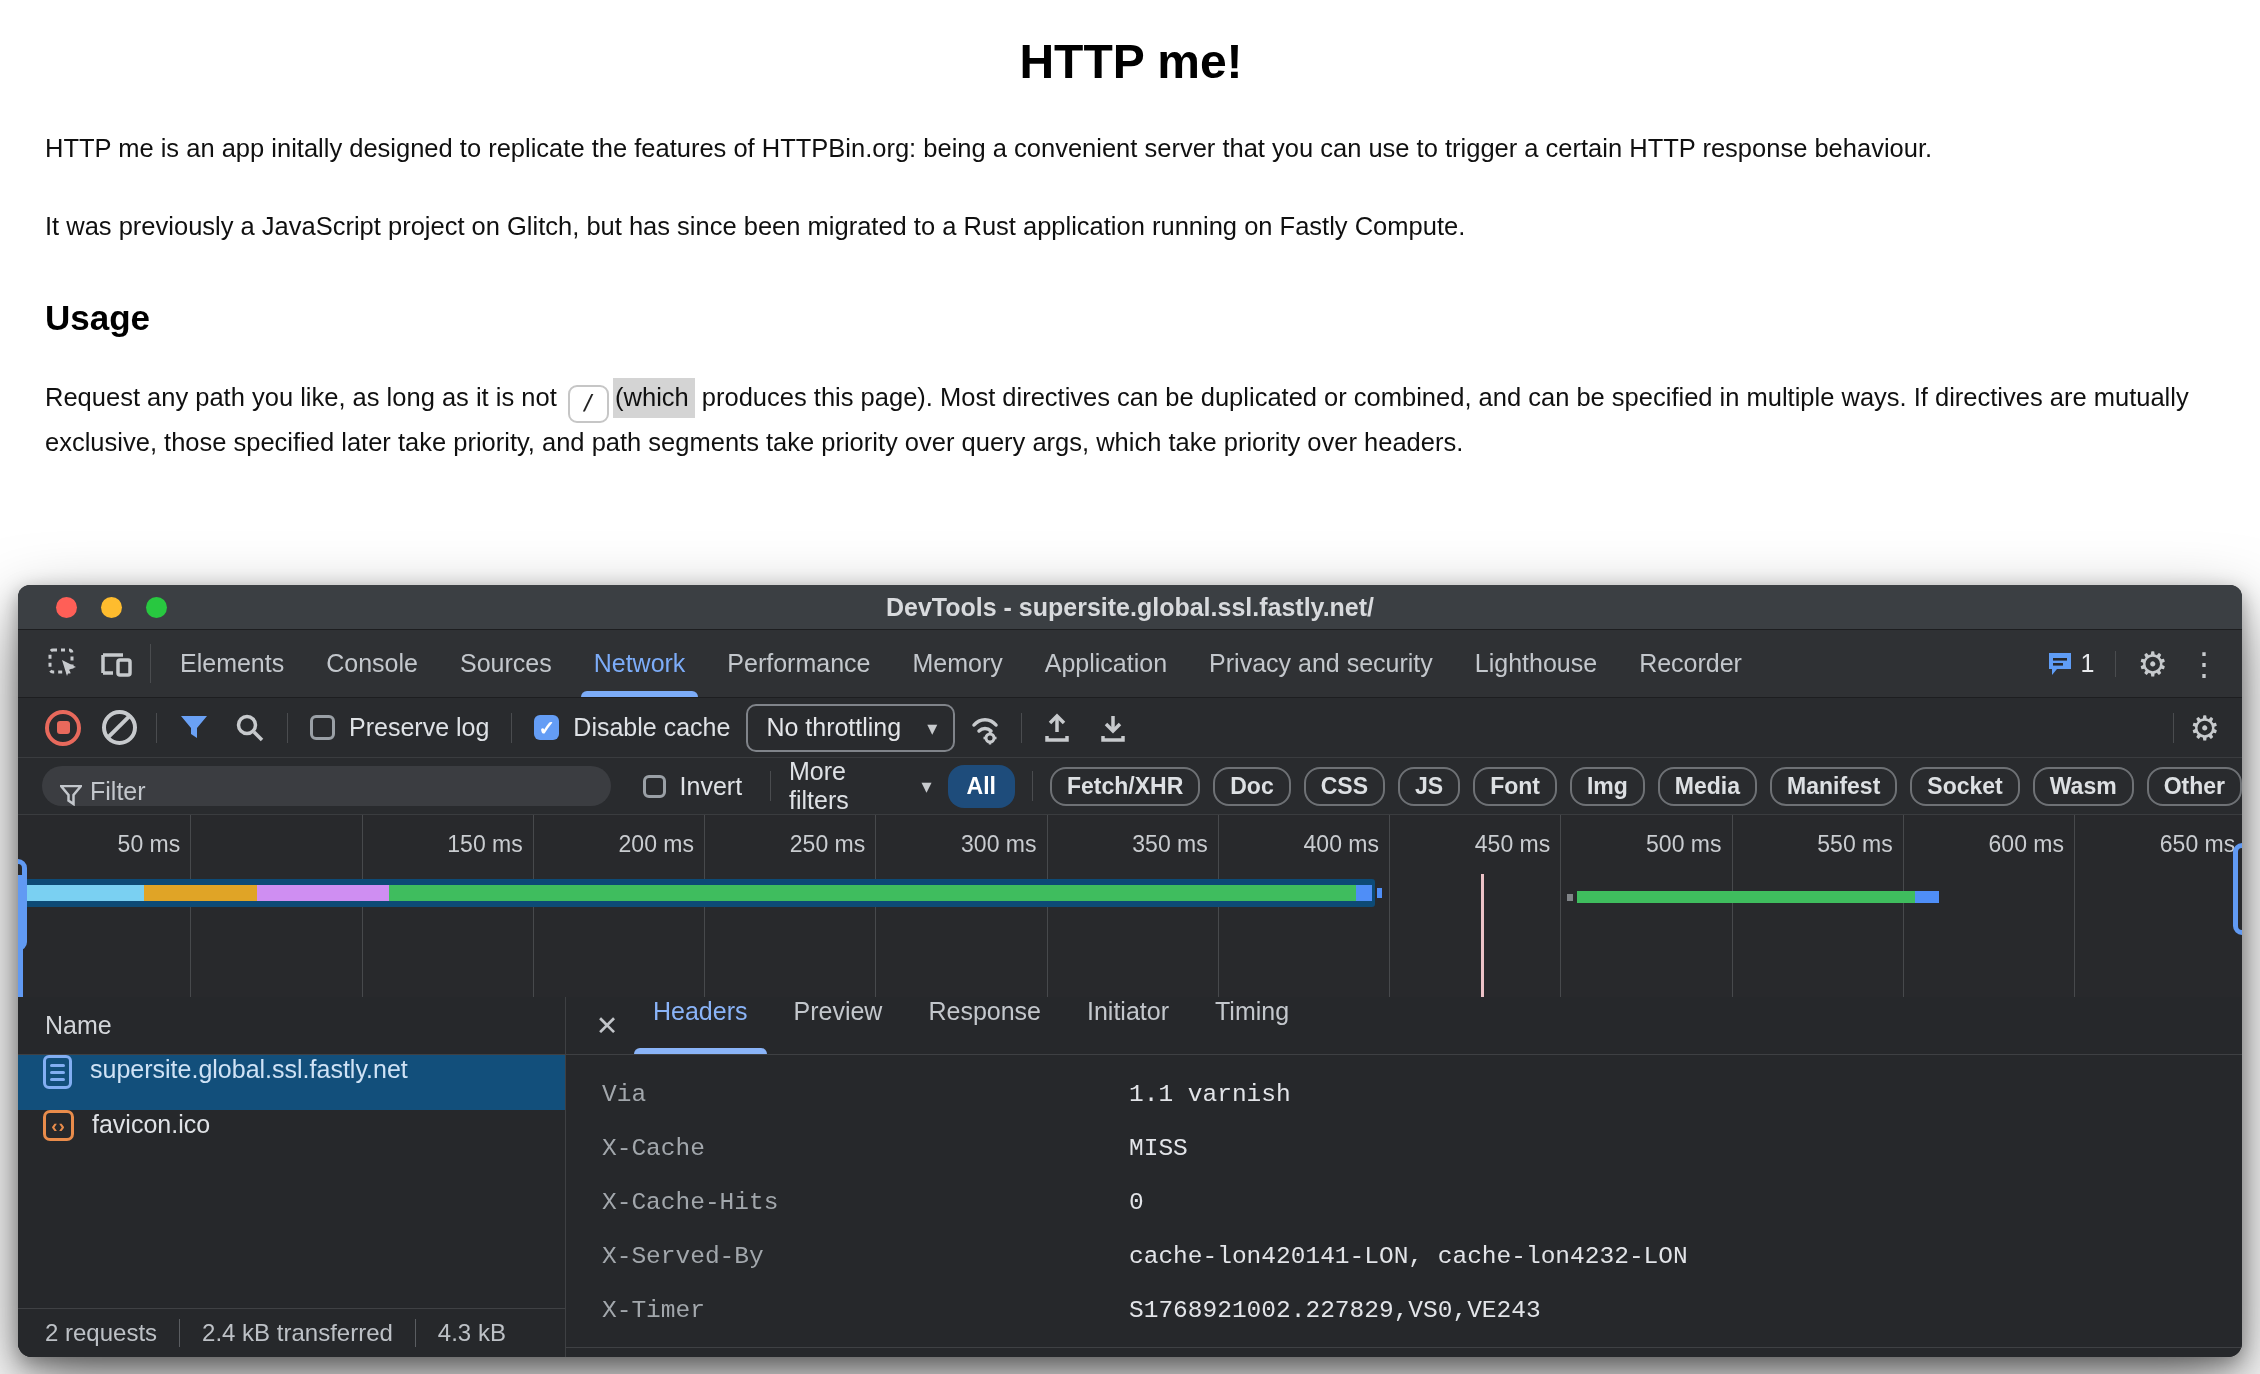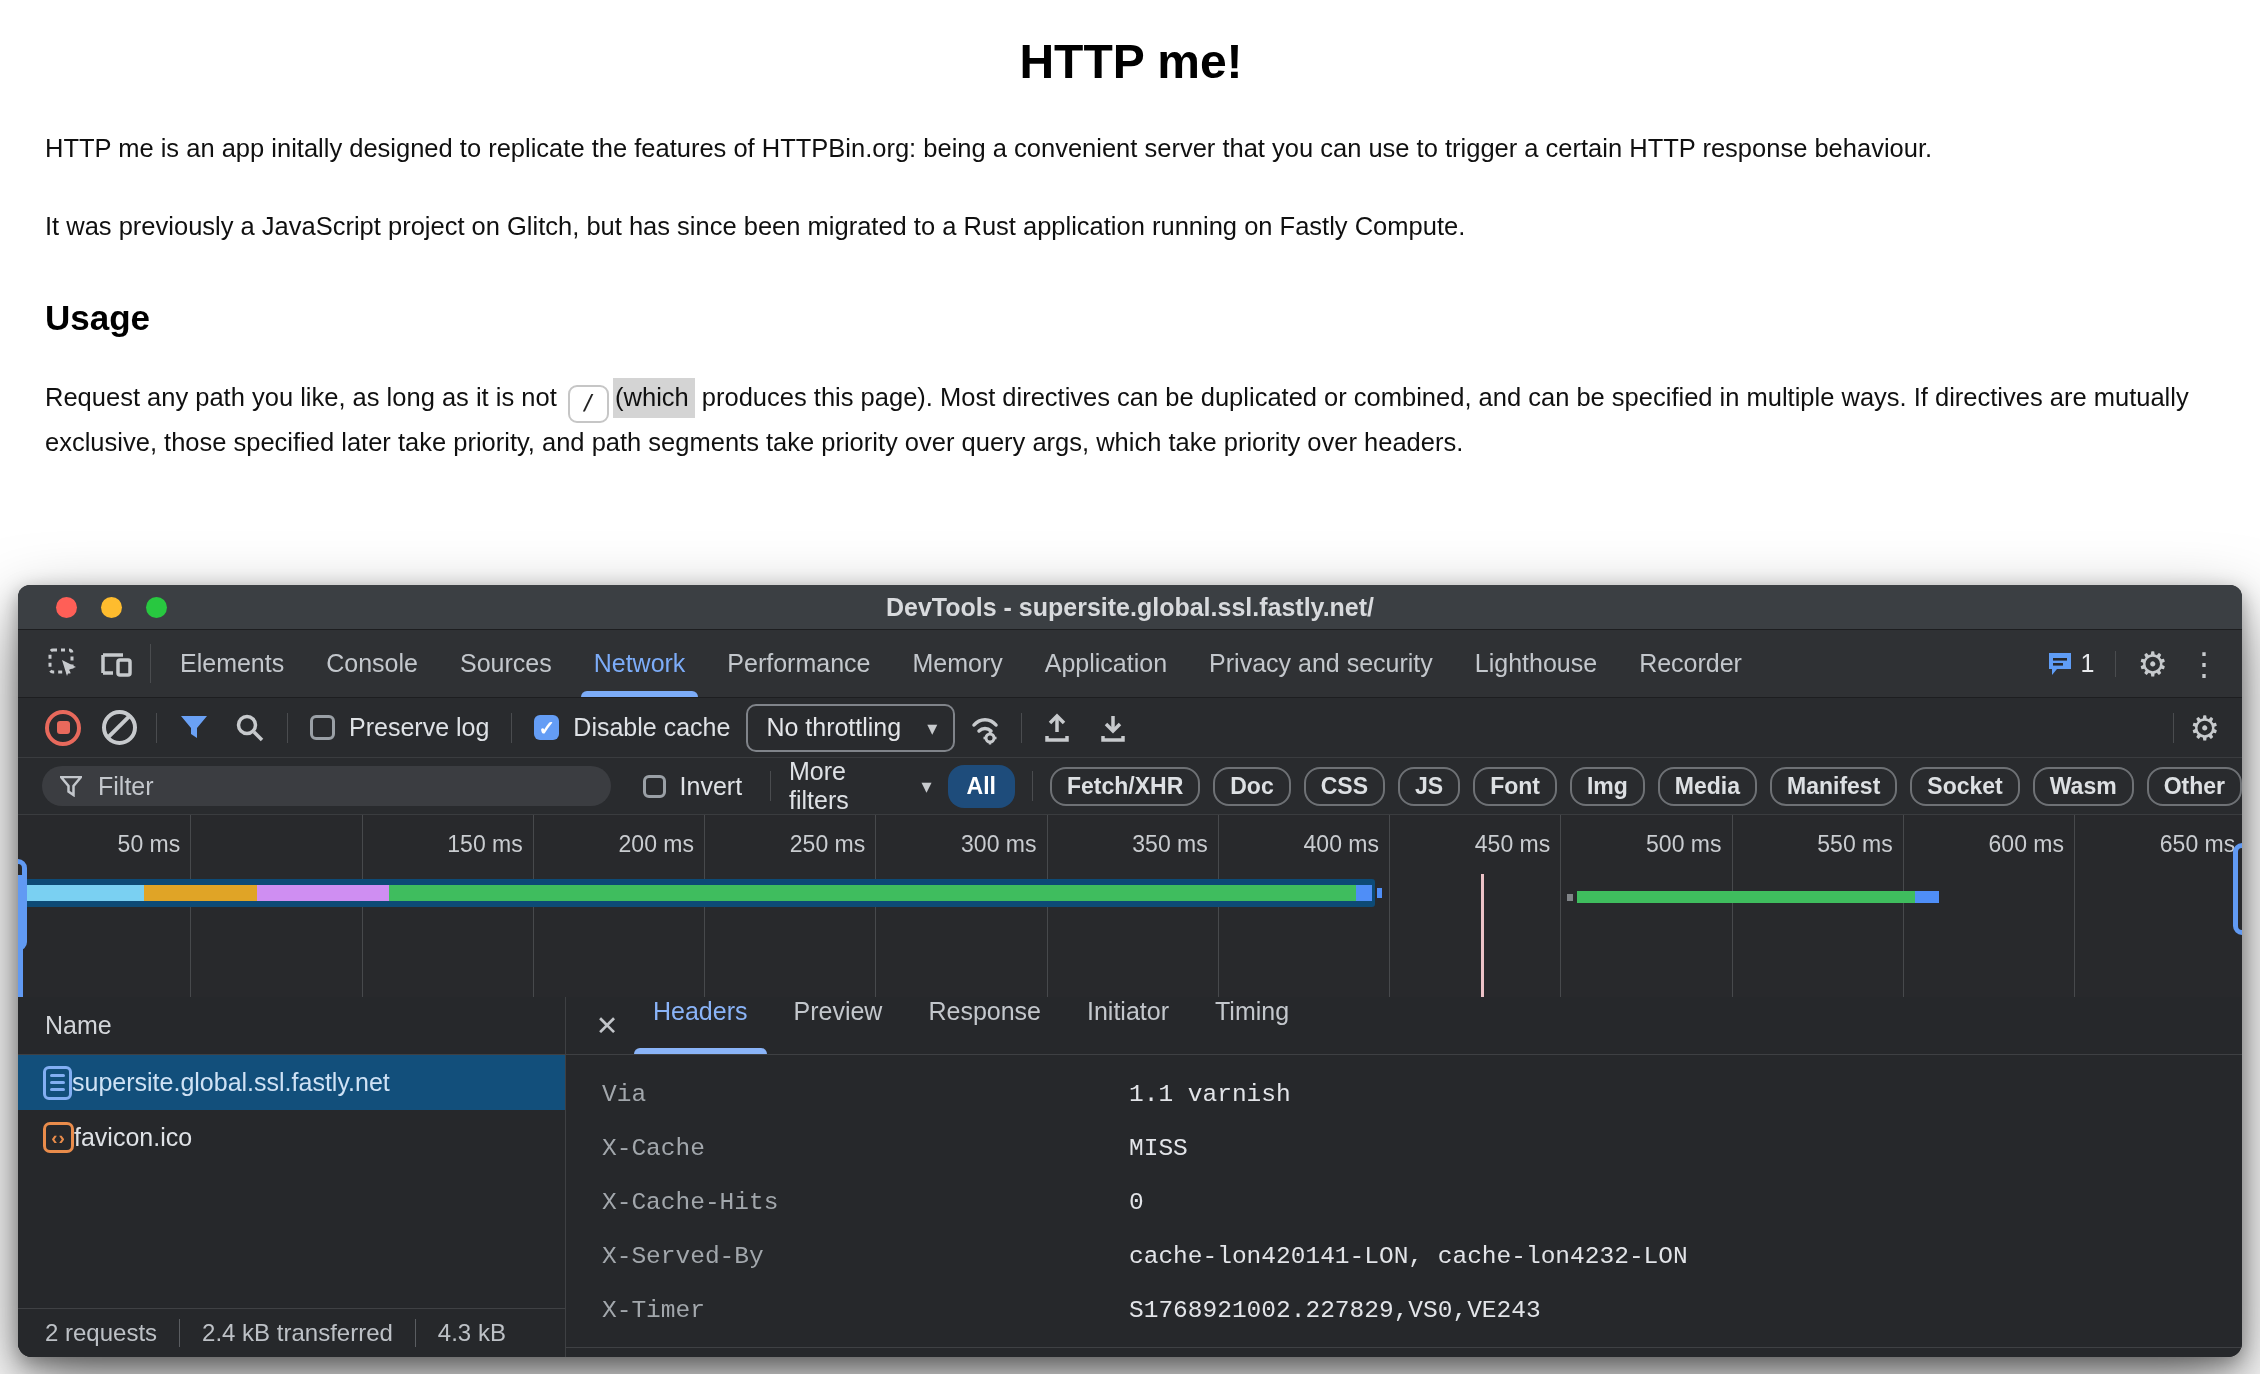--- a/index.html
+++ b/index.html
@@ -47,32 +47,32 @@
   .clear i{position:absolute;left:-2px;top:10px;width:31px;height:4px;background:#c7cacd;transform:rotate(-45deg);}
   .chk{display:flex;align-items:center;gap:14px;padding:0 10px;cursor:pointer;white-space:nowrap;color:#dfe2e6;}
   .box{width:25px;height:25px;border-radius:6px;border:3px solid #9aa0a6;box-sizing:border-box;}
   .box.checked{border:none;background:#649df5;color:#fff;display:flex;align-items:center;justify-content:center;font-size:20px;font-weight:bold;}
   .throttle{
     margin-left:0;display:flex;align-items:center;gap:26px;border:2px solid #80848a;border-radius:10px;
     height:44px;padding:0 16px 0 18px;cursor:pointer;color:#e4e6e9;
   }
   .tri{font-size:20px;color:#c7cacd;}
   .filterbar{height:56px;background:#292b2e;display:flex;align-items:center;border-bottom:1px solid #3a3c3f;padding-left:24px;}
-  .fpill{width:586px;height:40px;background:#3b3d41;border-radius:20px;display:flex;align-items:center;padding-left:18px;gap:16px;color:#c3c7cc;cursor:text;}
+  .fpill{width:586px;height:40px;background:#3b3d41;border-radius:20px;display:flex;align-items:flex-end;padding-left:18px;gap:8px;color:#c3c7cc;cursor:text;}
   .chips{display:flex;align-items:center;gap:13px;margin-left:16px;font-weight:bold;}
   .chip{border:2px solid #6e7175;border-radius:16px;padding:4px 15px;font-size:23px;color:#dde0e3;cursor:pointer;white-space:nowrap;}
   .chip.active{border-color:transparent;background:#1e4c7b;color:#fff;padding:6px 17px;}
   .chipsep{width:1px;height:30px;background:#4a4c4f;margin:0 4px;}
   .overview{height:183px;position:relative;background:#28292c;border-bottom:4px solid #f0abfc;overflow:hidden;}
   .gridline{position:absolute;top:0;bottom:0;width:1px;background:#47494c;}
   .ticklabel{position:absolute;top:16px;font-size:23px;color:#c9ccd0;}
   .bottom{position:absolute;left:0;right:0;top:412px;bottom:0;display:flex;}
   .leftcol{width:547px;position:relative;background:#26282b;}
   .lc-header{height:57px;border-bottom:1px solid #3e4043;display:flex;align-items:center;padding-left:27px;color:#d2d5d9;}
-  .req-row{height:55px;display:flex;align-items:center;padding-left:25px;cursor:pointer;white-space:nowrap;}
+  .req-row{height:55px;display:flex;align-items:flex-start;gap:18px;padding-left:25px;cursor:pointer;white-space:nowrap;}
   .req-row.selected{background:#124f7b;color:#cfe2f5;}
   .doc-ic{width:29px;height:34px;border:3px solid #82aef2;border-radius:6px;box-sizing:border-box;display:flex;flex-direction:column;justify-content:center;gap:4px;padding:0 4px;}
   .doc-ic i{display:block;height:3px;background:#82aef2;border-radius:2px;}
   .code-ic{width:31px;height:31px;border:3px solid #e98c4b;border-radius:7px;box-sizing:border-box;color:#e98c4b;font-size:19px;font-weight:bold;display:flex;align-items:center;justify-content:center;letter-spacing:1px;}
   .statusbar{position:absolute;left:0;right:0;bottom:0;height:48px;border-top:1px solid #3f4144;display:flex;align-items:center;padding-left:27px;color:#bdc1c6;font-size:24px;background:#26282b;}
   .st-sep{width:1px;height:28px;background:#5a5d61;margin:0 22px;}
   .details{flex:1;border-left:1px solid #3e4043;position:relative;background:#26282b;display:flex;flex-direction:column;}
   .dtl-tabs{height:57px;border-bottom:1px solid #3e4043;display:flex;align-items:stretch;padding-left:18px;}
   .xbtn{display:flex;align-items:center;justify-content:center;width:46px;font-size:27px;color:#c2c5c9;cursor:pointer;}
   .dtab{display:flex;align-items:flex-start;padding:0 23px;position:relative;color:#c3c7cc;cursor:pointer;}

